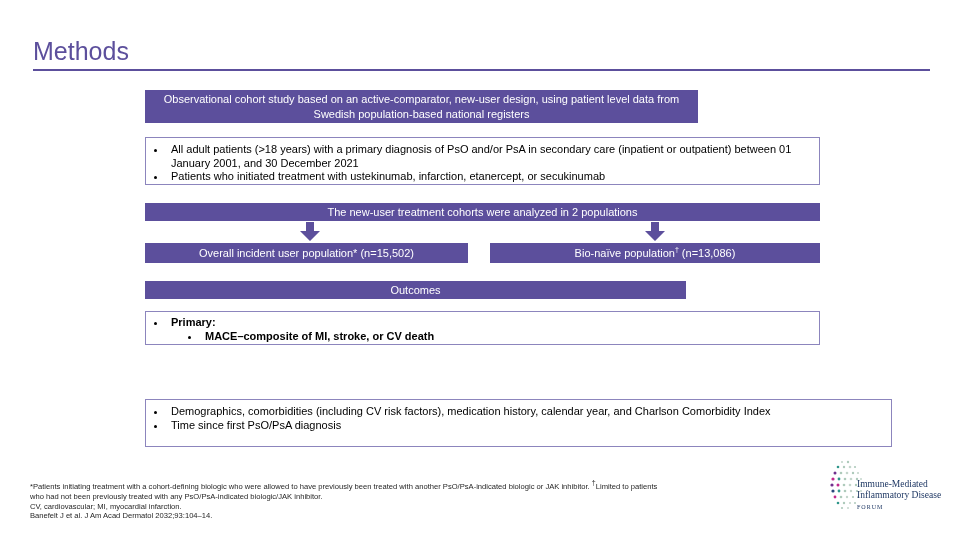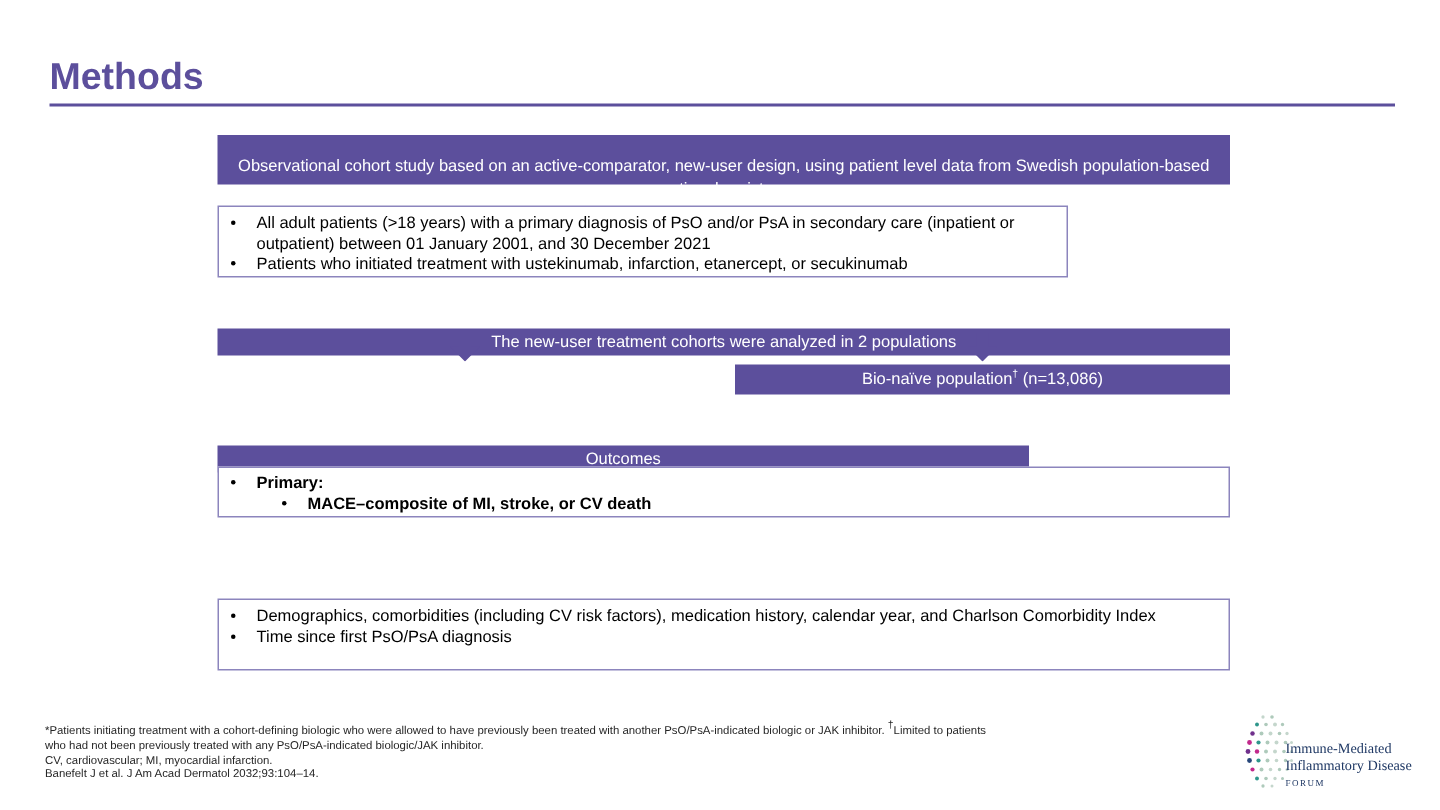--- a/index.html
+++ b/index.html
@@ -4,57 +4,57 @@
 <style>
   * { margin:0; padding:0; box-sizing:border-box; }
   html,body { background:#e8e8e8; }
   .slide {
     position:relative; width:960px; height:540px; margin:0 auto;
     background:#ffffff; overflow:hidden;
     font-family:"Liberation Sans", sans-serif; color:#1a1a1a;
   }
   .title {
     position:absolute; left:33px; top:37px;
-    font-size:25px; font-weight:bold; color:#5C4F9C; letter-spacing:0;
+    font-size:25px; font-weight:normal; color:#5C4F9C; letter-spacing:0;
   }
   .title-rule {
     position:absolute; left:33px; top:69px; width:897px; height:2px;
     background:#5C4F9C;
   }
   .pbox {
     position:absolute; background:#5C4F9C; color:#ffffff;
     font-size:11px; text-align:center;
   }
-  .pbox.header2 { left:145px; top:90px; width:675px; height:33px;
-    line-height:15px; padding-top:14px; }
-  .pbox.single { height:18px; line-height:18px;margin-top:16px; }
+  .pbox.header2 { left:145px; top:90px; width:553px; height:33px;
+    line-height:15px; padding-top:2px; }
+  .pbox.single { height:18px; line-height:18px; }
   .wbox {
     position:absolute; background:#ffffff; border:1.5px solid #8C85BD;
     font-size:11px; color:#000;
   }
   .wbox ul { list-style:disc; margin:0; padding-left:17px; }
   .wbox ul ul { padding-left:34px; }
   .wbox li { line-height:13.5px; padding-left:4px; }
-  .wbox1 { left:145px; top:137px; width:567px; height:48px; padding:5px 8px 12px 4px; }
+  .wbox1 { left:145px; top:137px; width:675px; height:48px; padding:5px 8px 12px 4px; }
   .wbox2 { left:145px; top:311px; width:675px; height:34px; padding:4px 8px 0 4px;font-weight:bold; }
-  .wbox3 { left:145px; top:399px; width:675px; height:48px; padding:5px 8px 0 4px; }
+  .wbox3 { left:145px; top:399px; width:747px; height:48px; padding:5px 8px 0 4px; }
   .arrow { position:absolute; top:222px; width:20px; height:19px; }
   .arrow svg { display:block; }
   .arrow.left { left:300px; }
   .arrow.right { left:645px; }
   .pop { top:243px; height:20px; line-height:20px; }
   .pop.left { left:145px; width:323px; }
   .pop.right { left:490px; width:330px; }
   sup { font-size:7px; vertical-align:super; line-height:0; }
   .footnotes {
     position:absolute; left:30px; top:482px; width:800px;
     font-size:7.6px; line-height:9.8px; color:#262626;
   }
   .footnotes .fline { white-space:nowrap; }
-  .logo { position:absolute; left:830px; top:474px; width:128px; height:62px; }
+  .logo { position:absolute; left:830px; top:458px; width:128px; height:62px; }
   .logo svg { position:absolute; left:0; top:0; }
   .logo-text {
     position:absolute; left:27px; top:21px;
     font-family:"Liberation Serif", serif; color:#1F3864;
     font-size:9.5px; line-height:11px; white-space:nowrap;
   }
   .logo-text .forum { font-size:6px; letter-spacing:1px; margin-top:1px; }
 </style>
 </head>
 <body>
@@ -79,20 +79,21 @@
     <svg width="20" height="19" viewBox="0 0 20 19" xmlns="http://www.w3.org/2000/svg">
       <path d="M6 0 L14 0 L14 9 L20 9 L10 19 L0 9 L6 9 Z" fill="#5C4F9C"></path>
     </svg>
   </div>
   <div class="arrow right">
     <svg width="20" height="19" viewBox="0 0 20 19" xmlns="http://www.w3.org/2000/svg">
       <path d="M6 0 L14 0 L14 9 L20 9 L10 19 L0 9 L6 9 Z" fill="#5C4F9C"></path>
     </svg>
   </div>
 
+  <div class="pbox pop left">Overall incident user population* (n=15,502)</div>
   <div class="pbox pop right"><span>Bio-naïve population</span><sup>†</sup><span> (n=13,086)</span></div>
 
   <div class="pbox single" style="left:145px; top:281px; width:541px;">Outcomes</div>
 
   <div class="wbox wbox2">
     <ul>
       <li>Primary:</li>
       <ul>
         <li>MACE–composite of MI, stroke, or CV death</li>
       </ul>

